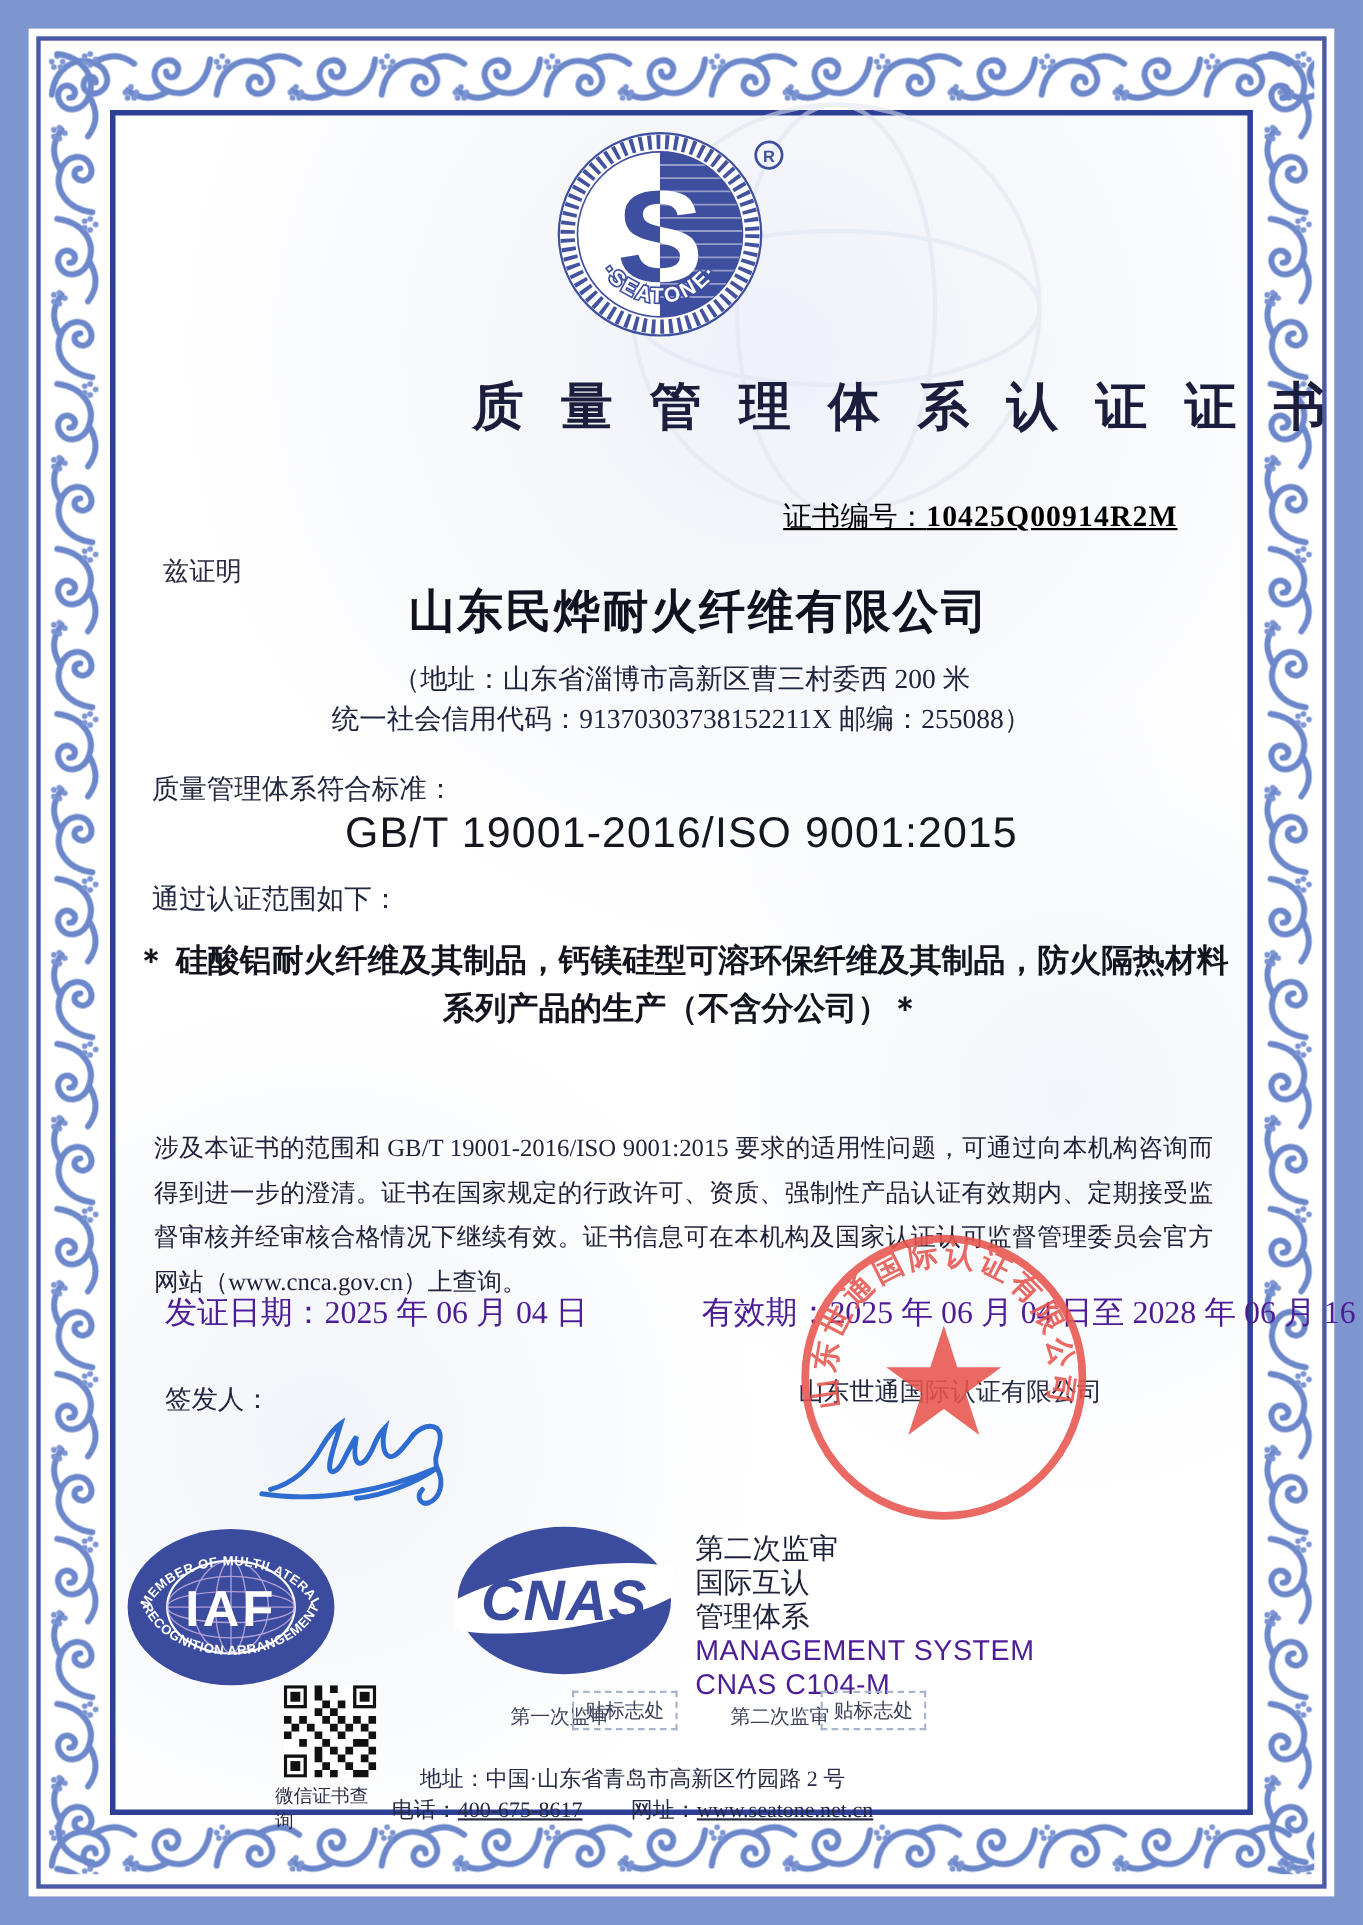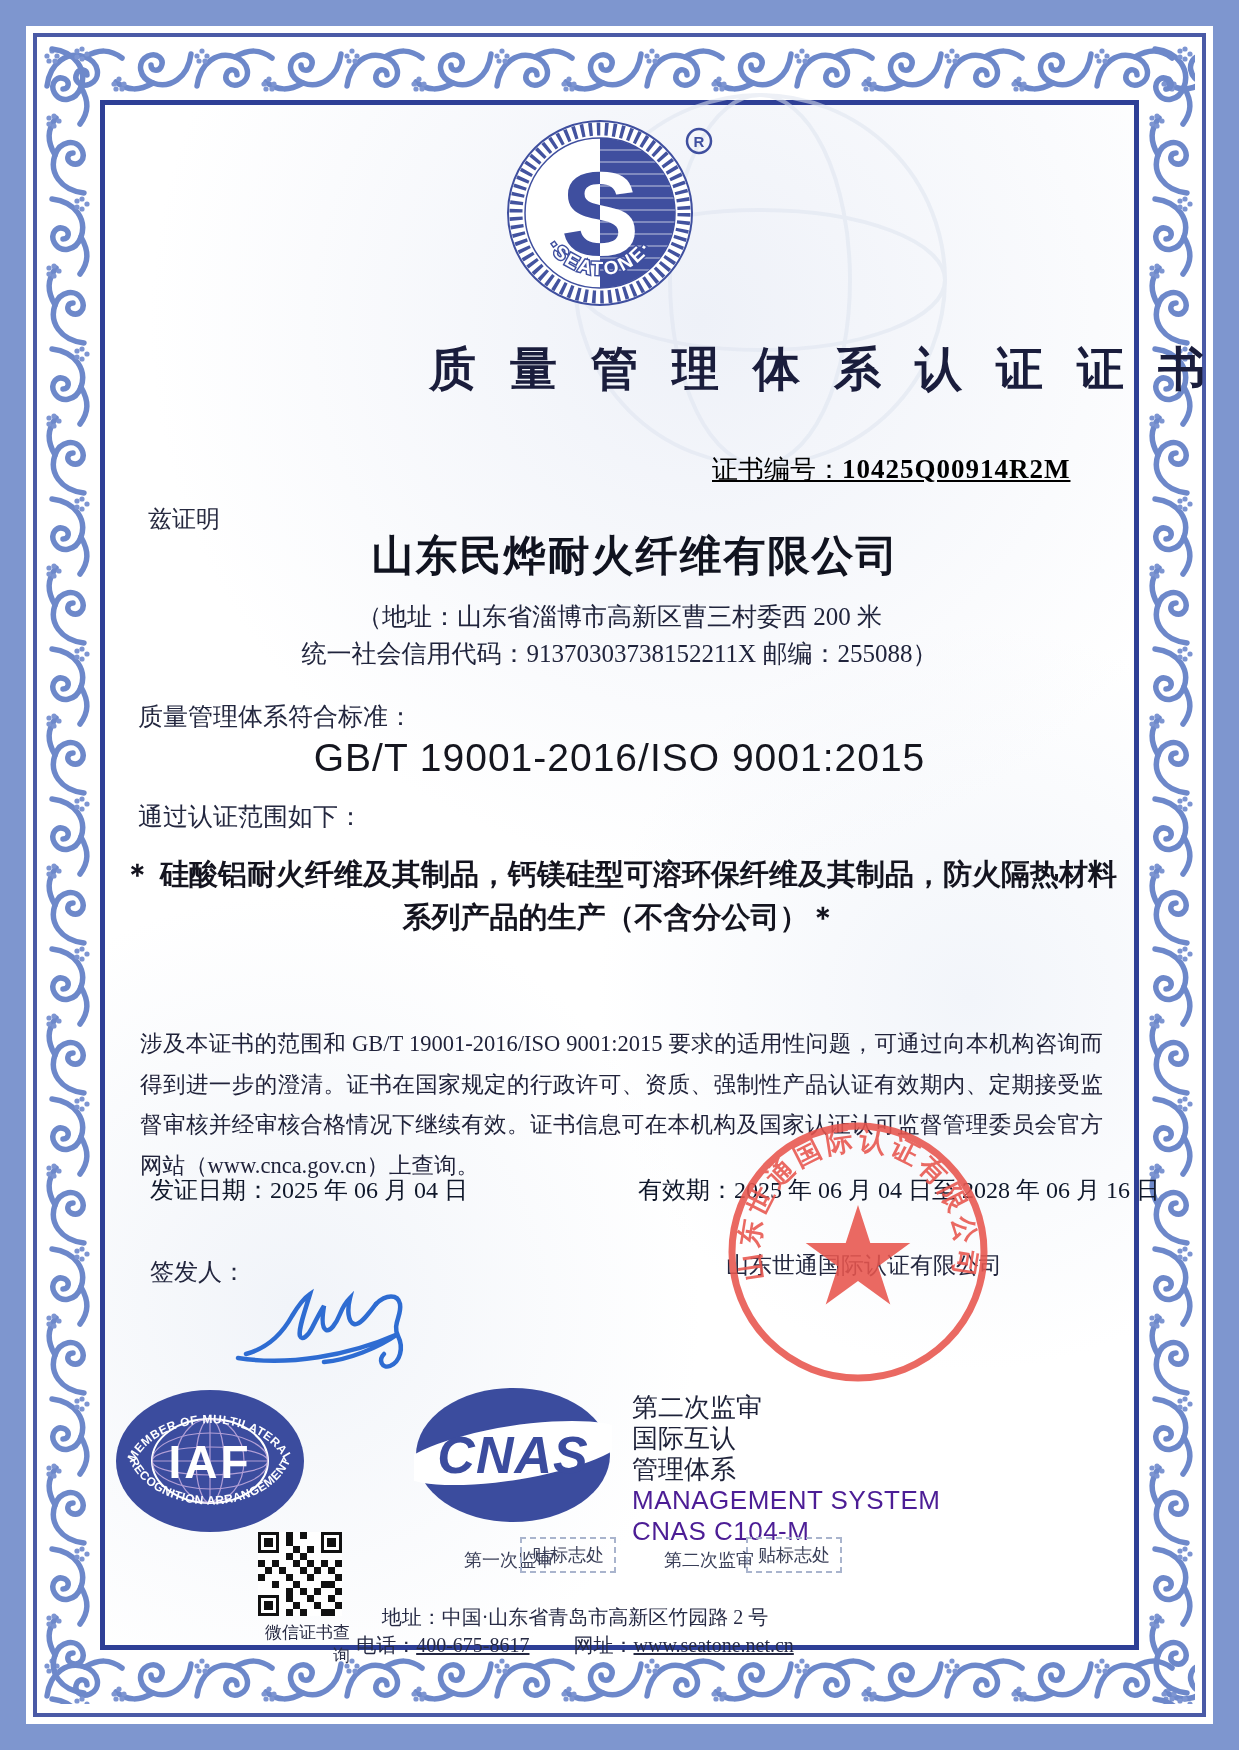--- a/index.html
+++ b/index.html
@@ -25,38 +25,38 @@
   .addr{left:0;right:0;text-align:center;font-size:25px;color:#20243c;}
   .addr1{top:600px;} .addr2{top:637px;}
   .label{left:138px;font-size:25px;color:#23273f;}
   .stdlabel{top:700px;} .scopelabel{top:800px;}
   .standard{left:0;right:0;top:736px;text-align:center;font-size:39px;color:#15161f;
             font-family:"Liberation Sans","DejaVu Sans",sans-serif;letter-spacing:1px;}
   .scope{left:120px;width:1000px;top:853px;text-align:center;font-size:29px;font-weight:700;
          line-height:43px;color:#14141f;font-family:"Liberation Sans","DejaVu Sans",sans-serif;}
   .note{left:140px;width:963px;top:1024px;font-size:22.5px;line-height:40.5px;color:#20223a;
         text-align:justify;}
-  .daterow{font-size:24px;color:#0f172a;white-space:nowrap;}
+  .daterow{font-size:29px;color:#4c1d95;white-space:nowrap;}
   .issue{left:150px;top:1174px;} .valid{left:638px;top:1174px;}
   .signer{left:150px;top:1256px;font-size:24px;color:#23273f;}
   .issuer{left:726px;top:1250px;font-size:23px;color:#23273f;}
   .accred{left:632px;top:1392px;font-size:26px;line-height:31px;color:#1d2138;
           font-family:"Liberation Sans","DejaVu Sans",sans-serif;}
   .accred .en{font-weight:400;color:#4c1d95;letter-spacing:0.5px;}
   .auditrow{font-size:18px;color:#3a3f58;}
   .a-lab1{left:464px;top:1548px;} .a-lab2{left:664px;top:1548px;}
   .stickbox{top:1537px;width:92px;height:32px;border:2px dashed #a9b4cd;color:#3a3f58;
             font-size:18px;text-align:center;line-height:32px;}
   .box1{left:520px;} .box2{left:746px;}
   .footerblk{left:295px;width:560px;text-align:center;color:#262a44;}
   .notice{top:1576px;font-size:20px;}
   .orgaddr{top:1604px;font-size:20px;}
   .phoneline{top:1632px;font-size:20px;white-space:nowrap;}
   .phoneline .u{text-decoration:underline;}
-  .qrcaption{left:250px;top:1621px;width:100px;text-align:right;font-size:17px;color:#2a2d45;}
+  .qrcaption{left:250px;top:1621px;width:100px;text-align:left;font-size:17px;color:#2a2d45;}
   svg text{font-family:"Liberation Sans","DejaVu Sans",sans-serif;}
   .sig{left:228px;top:1270px;}
   .stampwrap{left:718px;top:1110px;opacity:.88;}
 </style>
 </head>
 <body>
 
 <div class="page">
 
   <div class="band-white"></div>

